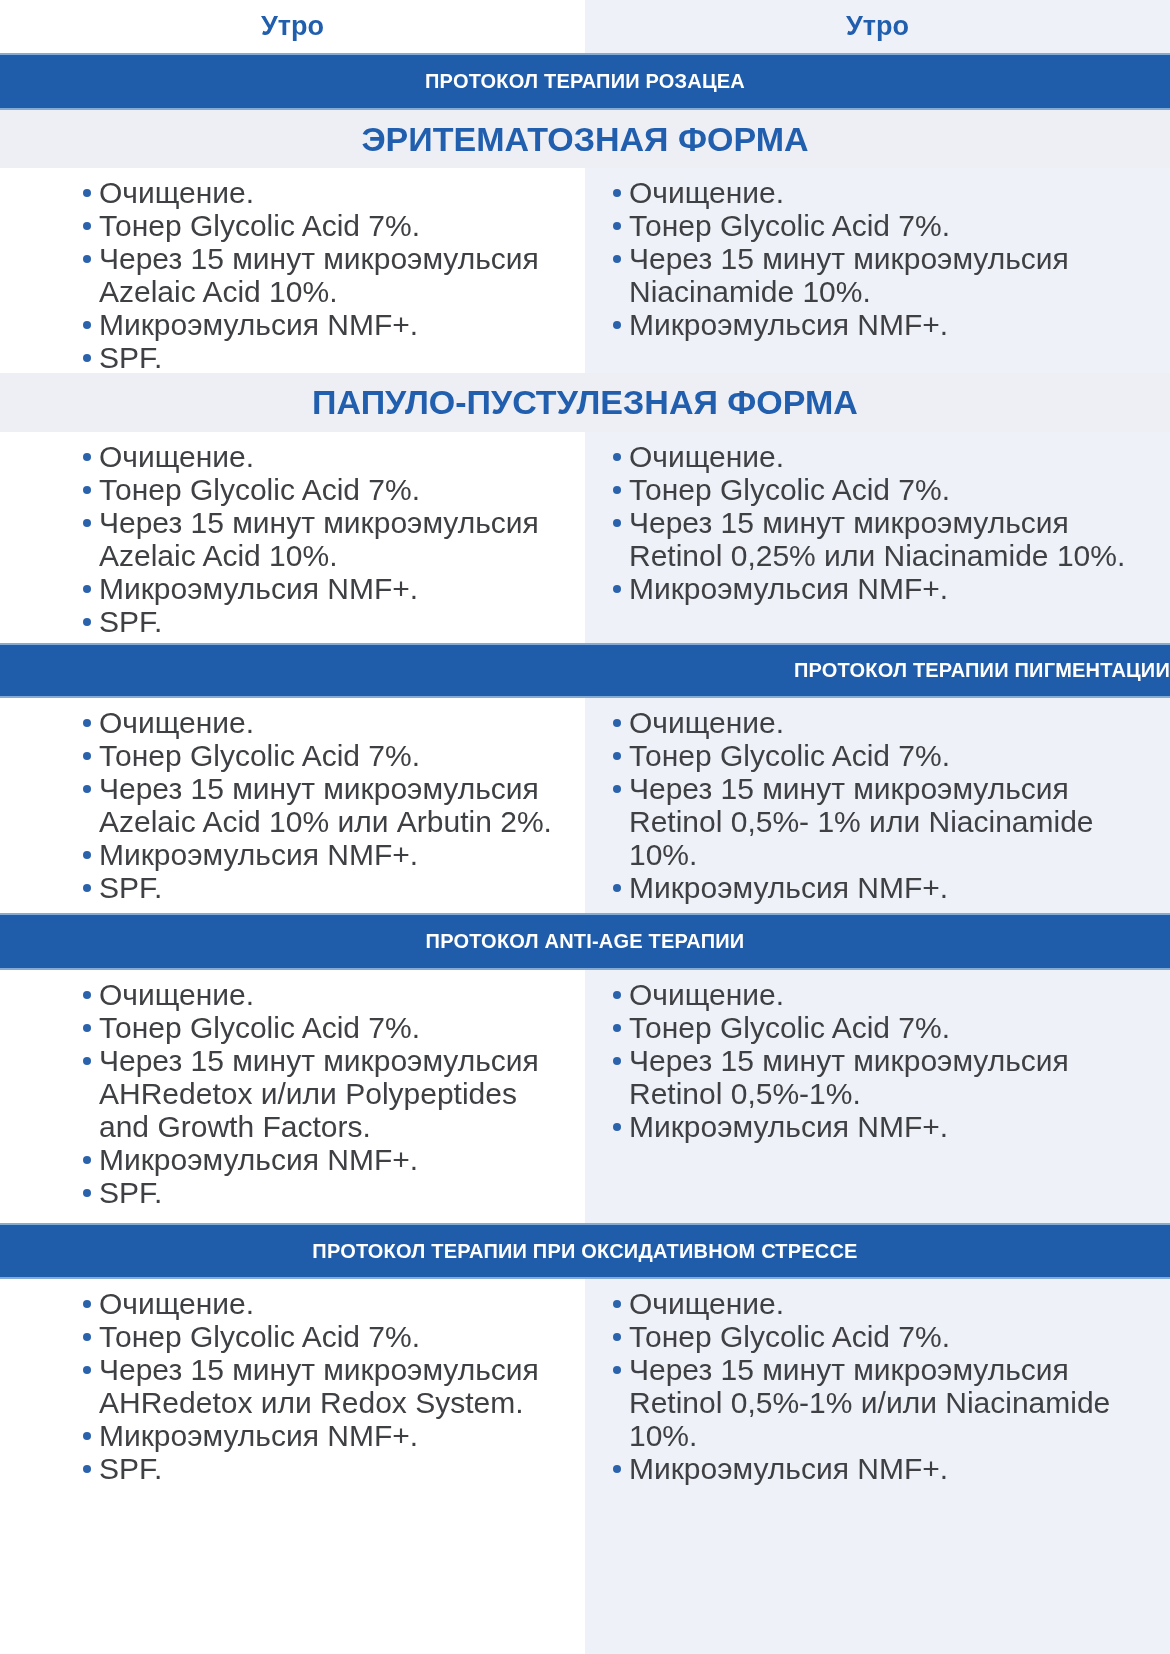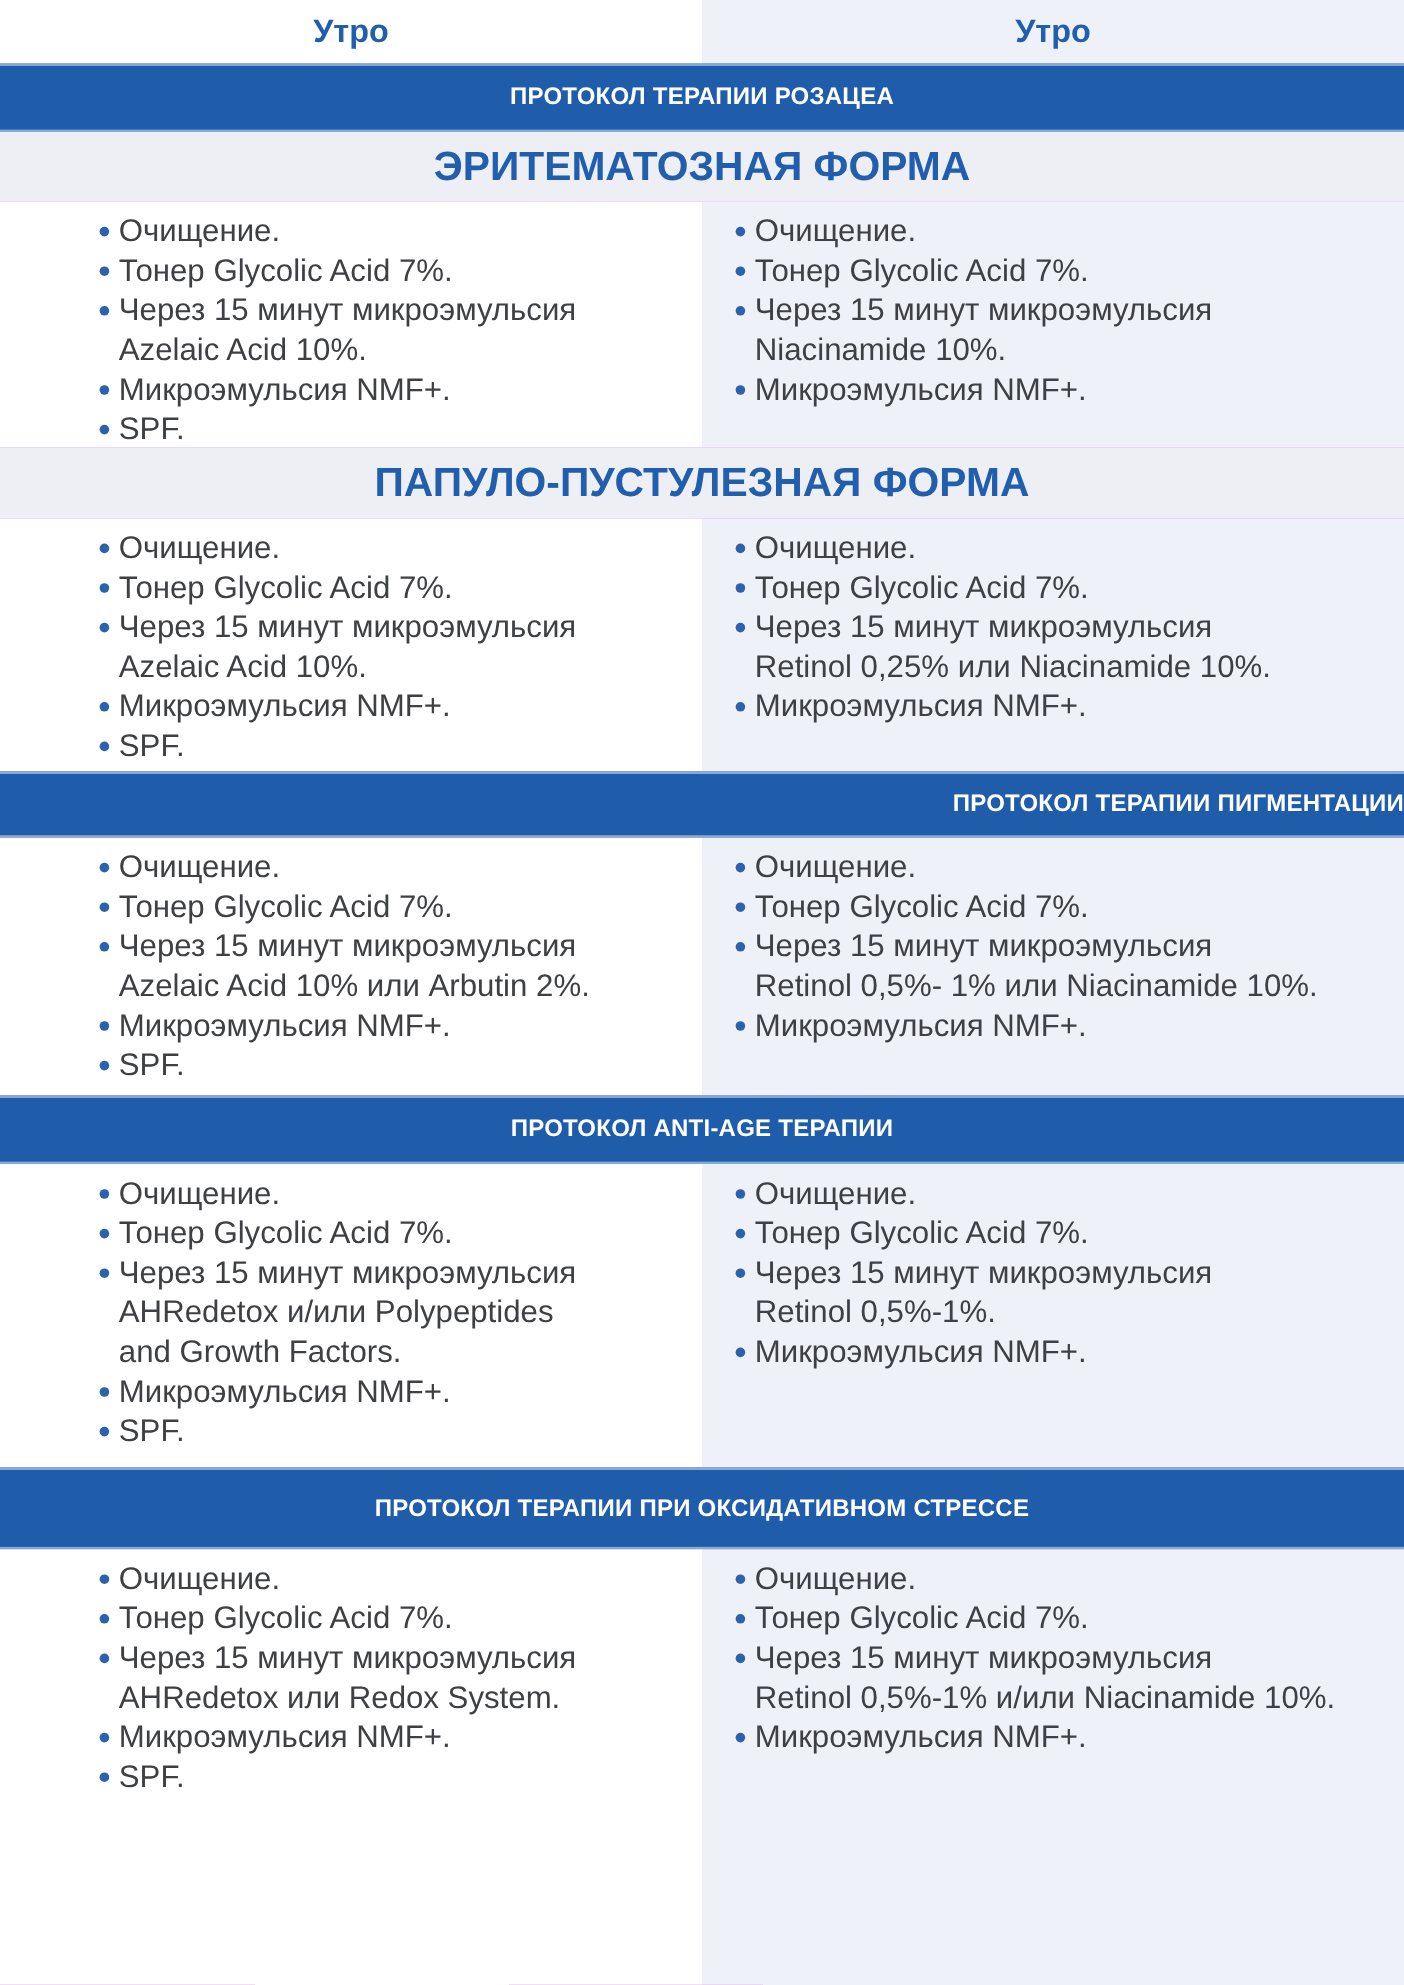--- a/index.html
+++ b/index.html
@@ -34,21 +34,21 @@
     box-sizing: border-box;
     display: flex; align-items: center; justify-content: center;
     flex: 0 0 auto;
   }
   .bar-title {
     color: #ffffff; font-weight: bold; font-size: 20px;
     letter-spacing: 0.2px; white-space: nowrap;
   }
   .bar.h57 { height: 57px; }
   .bar.h55 { height: 55px; justify-content: flex-end; }
-  .bar.h59 { height: 68px; }
+  .bar.h59 { height: 56px; }
 
   
   .band {
     background: #edeff5;
     display: flex; align-items: center; justify-content: center;
     flex: 0 0 auto;
   }
   .band.h58 { height: 58px; }
   .band.h59 { height: 59px; }
   .band-title { color: #215fae; font-weight: bold; font-size: 34px; white-space: nowrap; }
@@ -64,21 +64,21 @@
   .col.evening { background: #eff1f9; padding-left: 27px; padding-right: 10px; }
   .col.h205 { height: 205px; }
   .col.h211 { height: 211px; }
   .col.h215 { height: 215px; }
   .col.h253 { height: 253px; }
 
   ul.routine { list-style: none; margin: 0; padding: 0; }
   ul.routine li {
     position: relative;
     padding-left: 17px;
-    font-size: 26px;
+    font-size: 30px;
     line-height: 33px;
     color: #3f4043;
     white-space: pre-line;
   }
   ul.routine li::before {
     content: "";
     position: absolute;
     left: 1px; top: 13px;
     width: 8px; height: 8px;
     border-radius: 50%;

